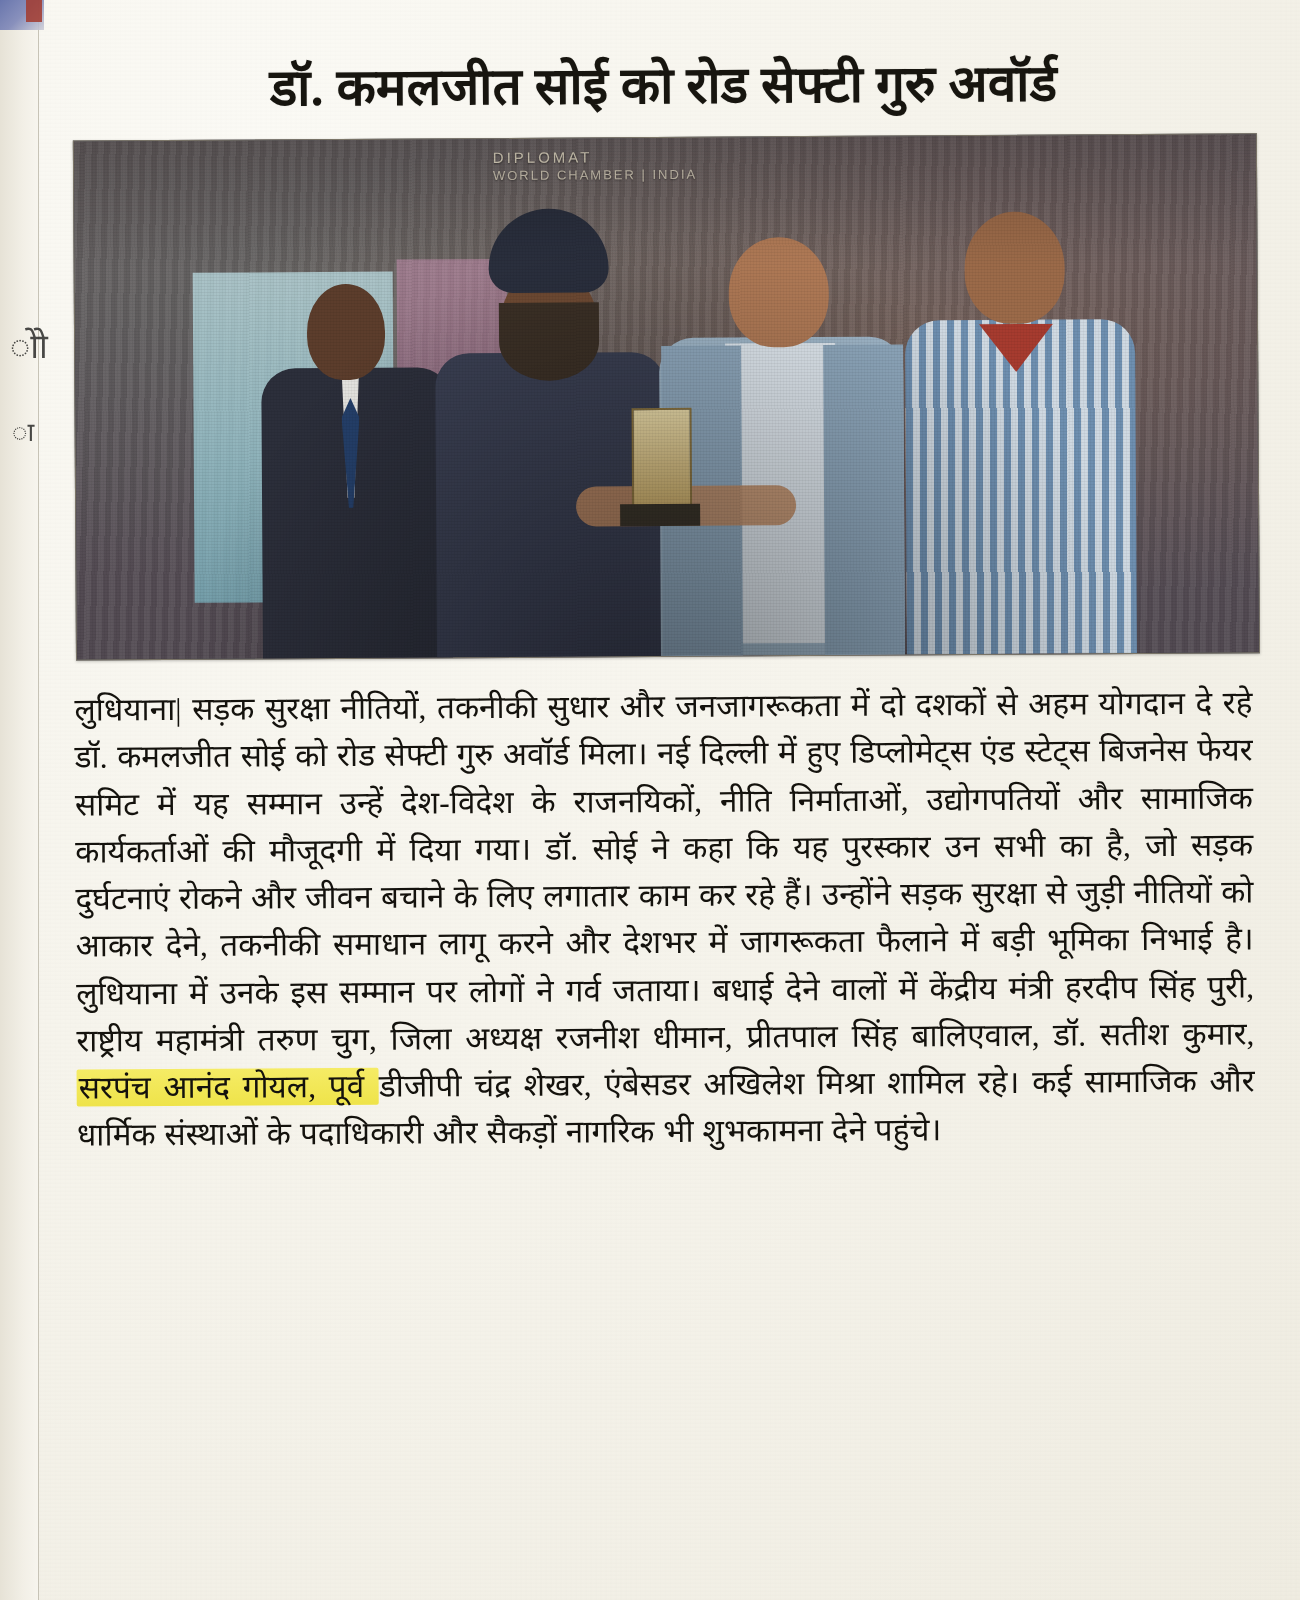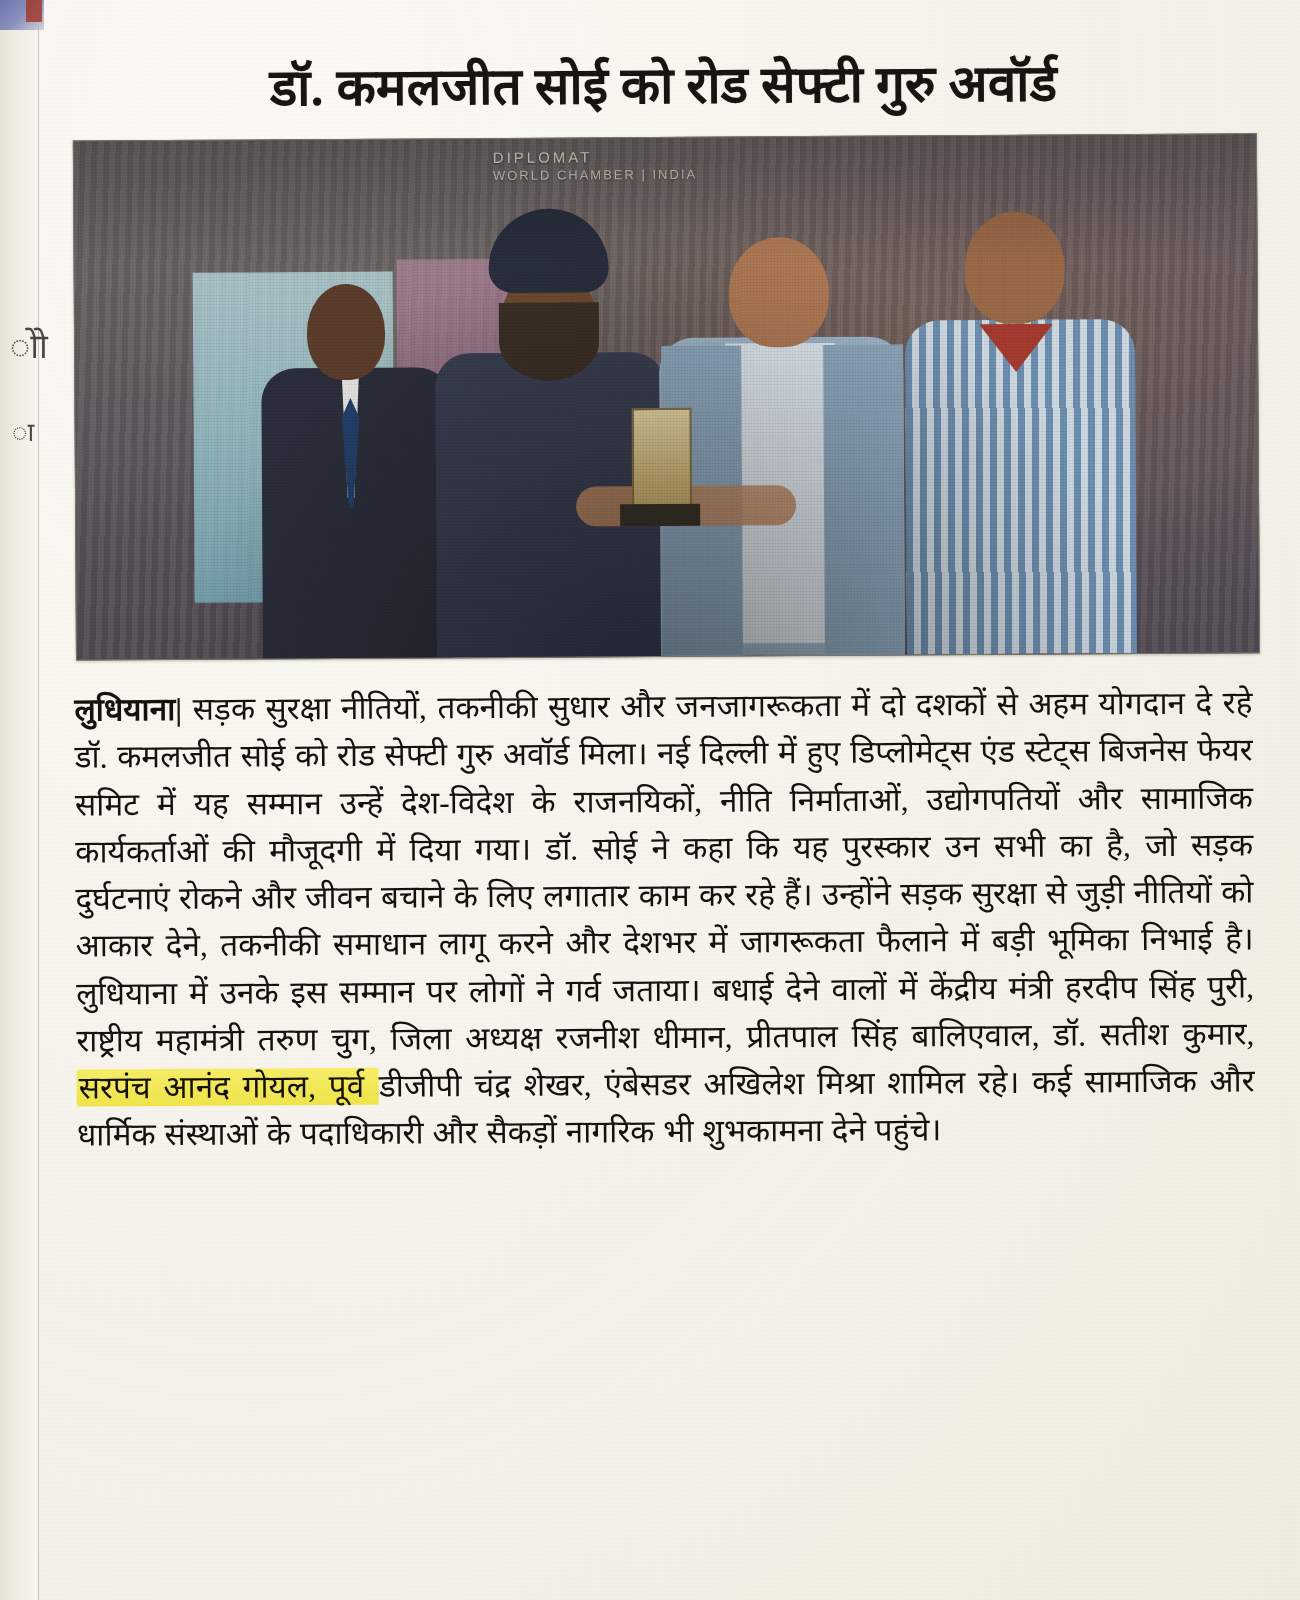--- a/index.html
+++ b/index.html
@@ -245,21 +245,21 @@
     margin: 26px 14px 0 18px;
     font-size: 31.5px;
     line-height: 1.5;
     color: #14120d;
     text-align: justify;
     text-justify: inter-word;
     font-family: "Liberation Serif", "DejaVu Serif", serif;
     word-spacing: 1px;
   }
   .dateline {
-    font-weight: 700;
+    font-weight: 400;
   }
   .hl {
     background: linear-gradient(180deg, rgba(245,235,90,.92) 0%, rgba(238,226,60,.92) 100%);
     box-decoration-break: clone;
     -webkit-box-decoration-break: clone;
     padding: 1px 2px;
     border-radius: 2px;
   }
 </style>
 </head>

